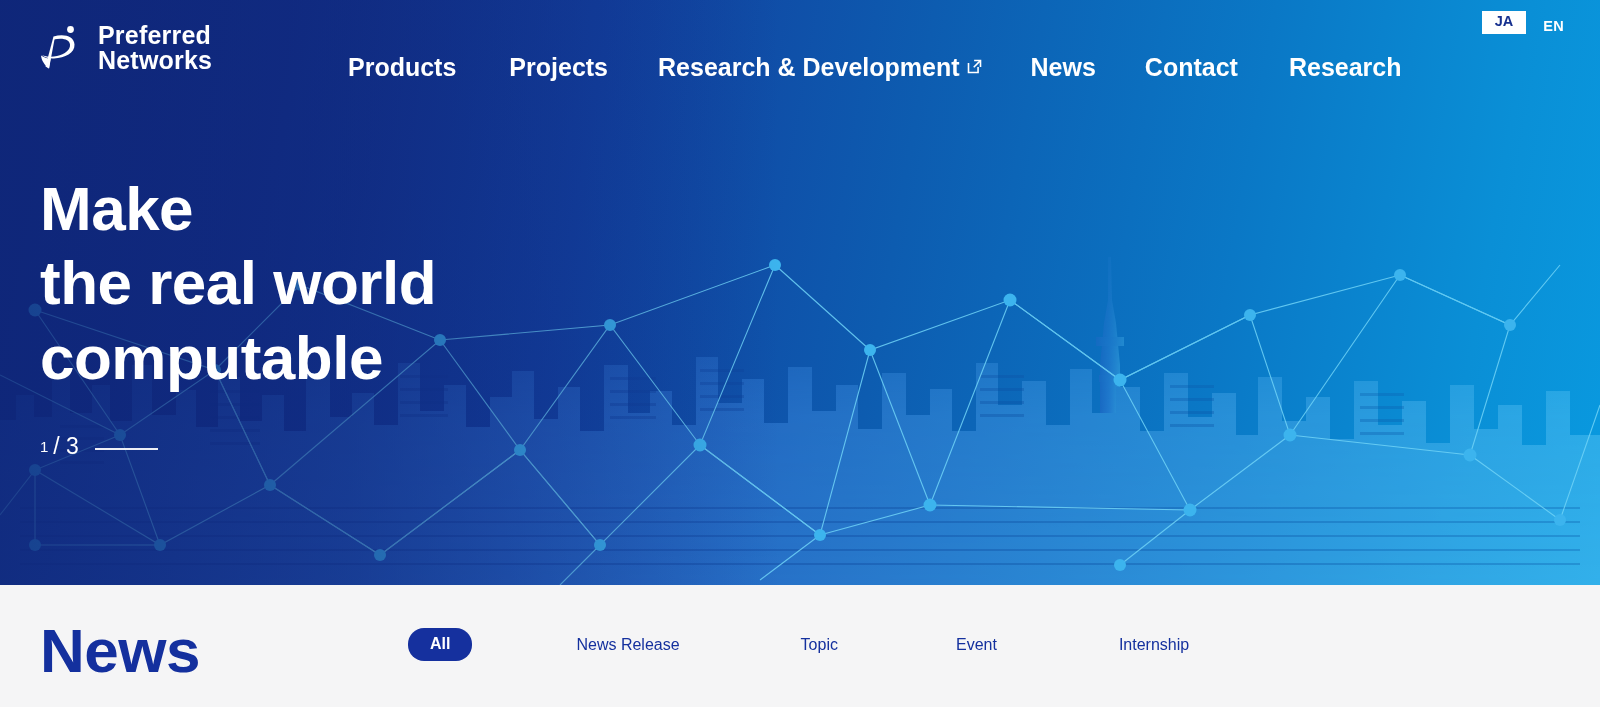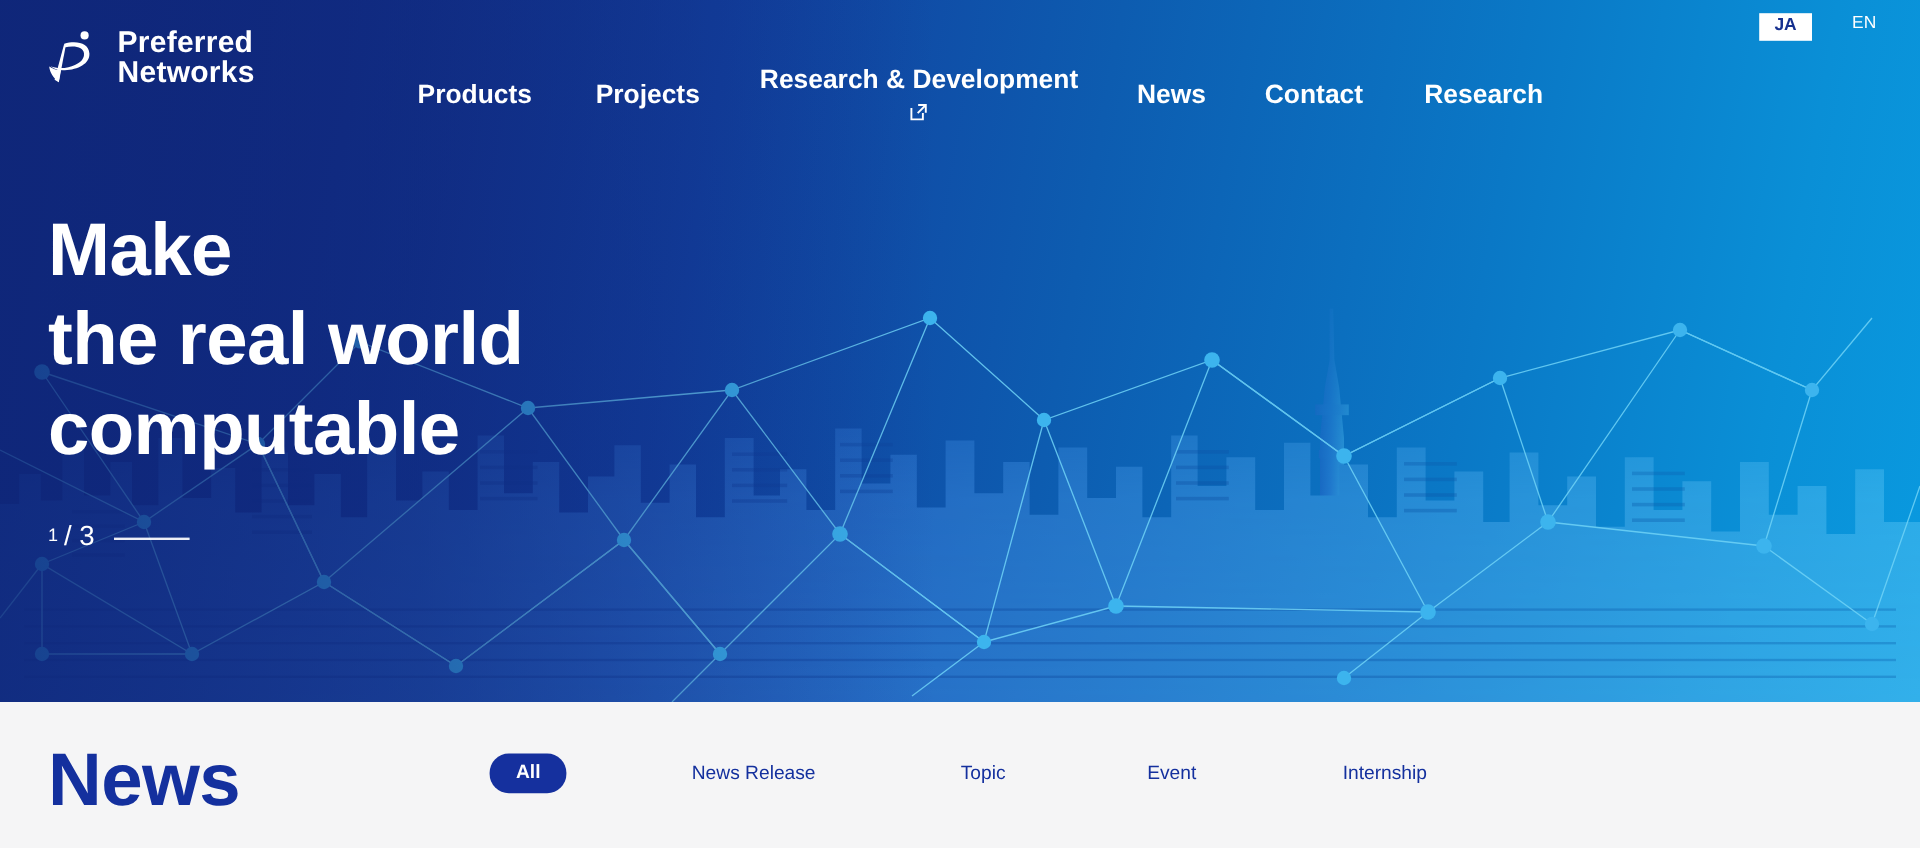--- a/index.html
+++ b/index.html
@@ -44,41 +44,41 @@
   .logo-mark { width:50px; height:52px; flex:none; }
   .logo-words {
     color:#fff; font-weight:bold; font-size:25px; line-height:1.02;
     letter-spacing:.2px;
   }
   .nav-links {
     position:absolute; left:348px; top:53px;
     display:flex; align-items:center; gap:0;
   }
   .nav-link {
-    color:#ffffff; font-size:22px; font-weight:bold;
+    color:#ffffff; font-size:25px; font-weight:bold;
     text-decoration:none; white-space:nowrap; cursor:pointer;
     display:inline-flex; align-items:center; gap:7px;
   }
   .nav-gap-1 { margin-right:53px; }
   .nav-gap-2 { margin-right:50px; }
-  .nav-gap-3 { margin-right:49px;flex-direction:column; }
+  .nav-gap-3 { margin-right:49px; }
   .nav-gap-4 { margin-right:49px; }
   .nav-gap-5 { margin-right:51px; }
   .ext-icon { display:inline-block; width:15px; height:15px; margin-bottom:3px; }
 
   .lang {
     position:absolute; right:36px; top:11px;
-    display:flex; align-items:flex-start; gap:33px;
+    display:flex; align-items:flex-end; gap:17px;
   }
   .lang-ja {
     background:#ffffff; color:#16308f; font-size:14.5px; font-weight:bold;
     padding:3px 13px 4px; line-height:1.1; cursor:pointer;
   }
   .lang-en {
-    color:#ffffff; font-size:14.5px; cursor:pointer; letter-spacing:.3px;
+    color:#ffffff; font-size:14.5px; cursor:pointer; letter-spacing:.3px;font-weight:bold;
   }
   .contact-btn {
     position:absolute; right:35px; top:51px;
     border:2px solid #ffffff; border-radius:20px;
     color:#ffffff; font-size:18.5px; font-weight:bold;
     padding:5px 25px 7px; cursor:pointer; white-space:nowrap;
     background:transparent;
   }
 
   

